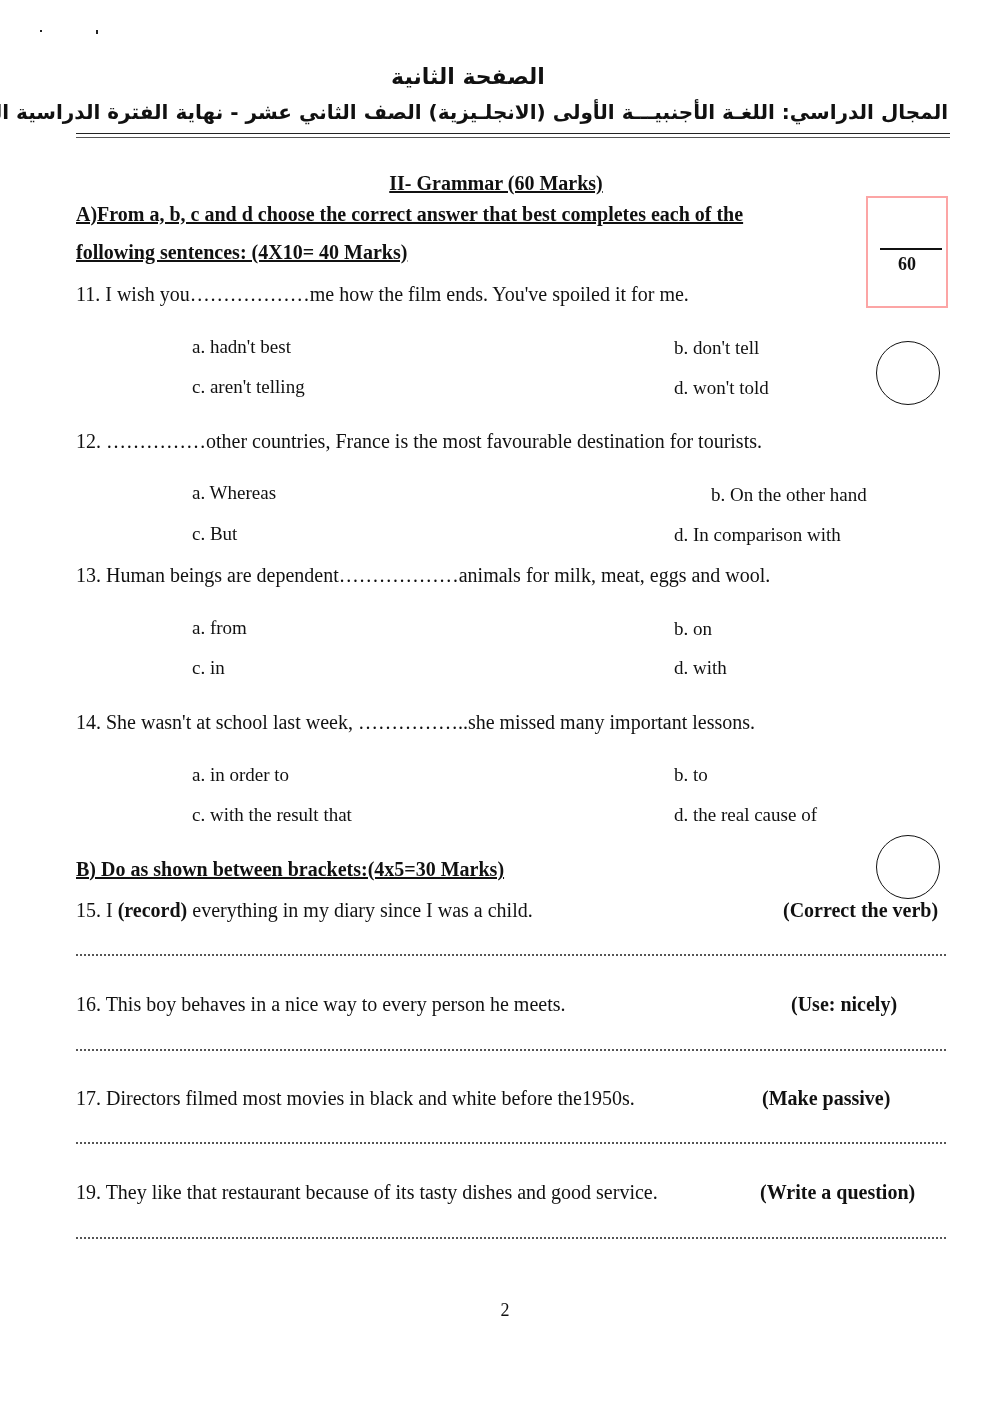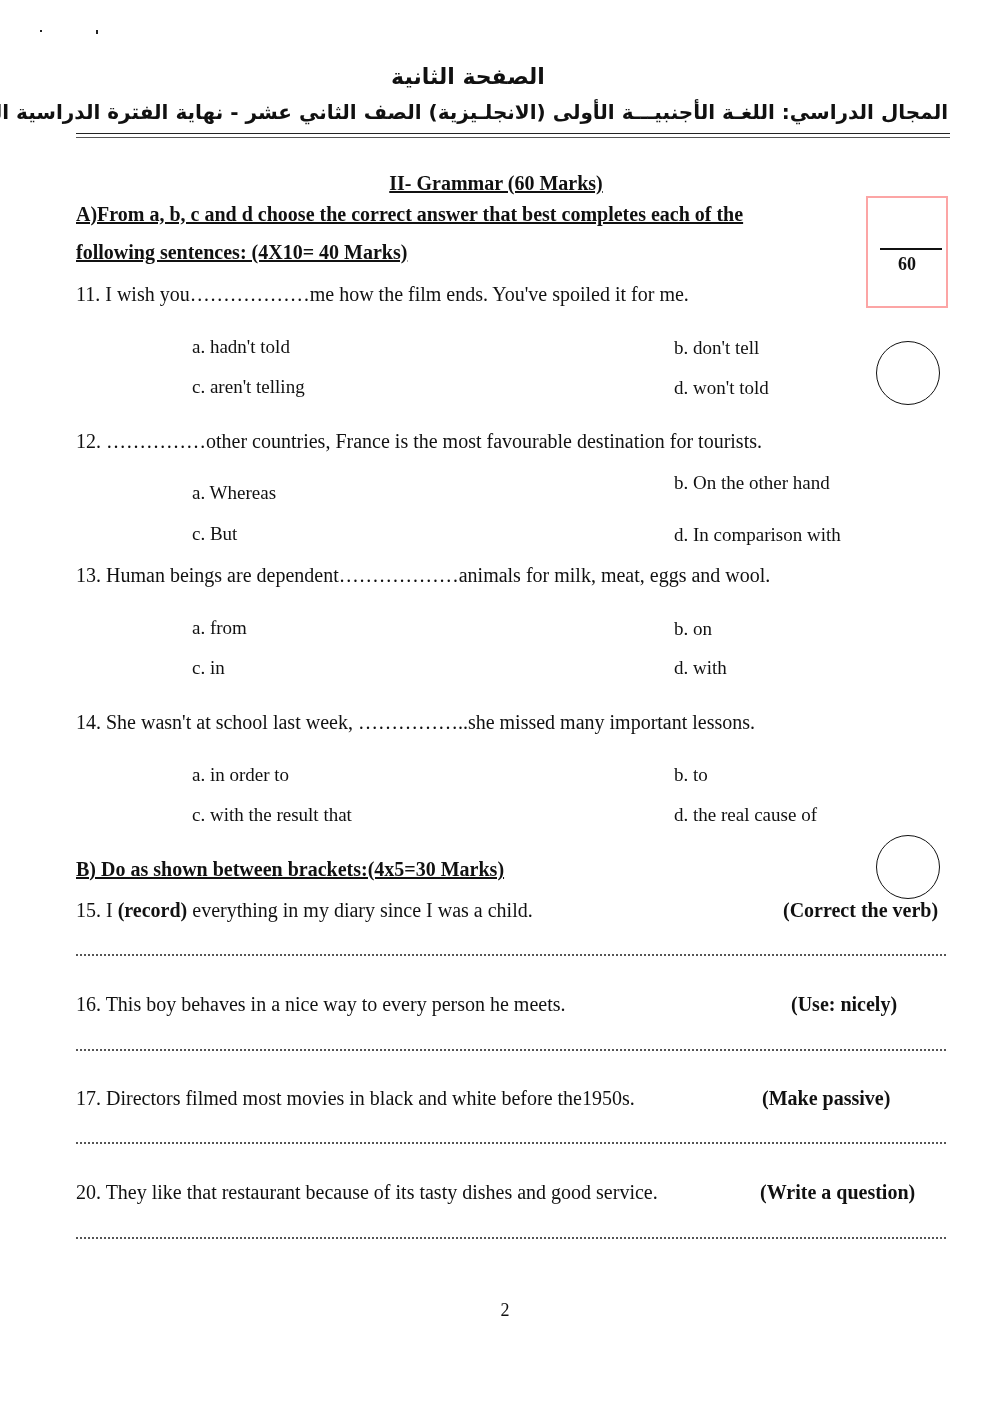--- a/index.html
+++ b/index.html
@@ -43,29 +43,29 @@
 
 <div class="abs score-box">
   <div class="score-line"></div>
   <div class="score-val">60</div>
 </div>
 
 <div class="abs instr" style="top:203px;">A)From a, b, c and d choose the correct answer that best completes each of the</div>
 <div class="abs instr" style="top:241px;">following sentences: (4X10= 40 Marks)</div>
 
 <div class="abs q" style="top:283px;">11. I wish you………………me how the film ends. You've spoiled it for me.</div>
-<div class="abs opt opt-a" style="top:336px;">a. hadn't told</div>
+<div class="abs opt opt-a" style="top:336px;">a. hadn't best</div>
 <div class="abs opt opt-b" style="top:337px;">b. don't tell</div>
 <div class="abs opt opt-a" style="top:376px;">c. aren't telling</div>
 <div class="abs opt opt-b" style="top:377px;">d. won't told</div>
 <div class="abs circle" style="left:876px;top:341px;"></div>
 
 <div class="abs q" style="top:430px;">12. ……………other countries, France is the most favourable destination for tourists.</div>
 <div class="abs opt opt-a" style="top:482px;">a. Whereas</div>
-<div class="abs opt opt-b" style="top:472px;">b. On the other hand</div>
+<div class="abs opt opt-b" style="top:484px;margin-left:37px;">b. On the other hand</div>
 <div class="abs opt opt-a" style="top:523px;">c. But</div>
 <div class="abs opt opt-b" style="top:524px;">d. In comparison with</div>
 
 <div class="abs q" style="top:564px;">13. Human beings are dependent………………animals for milk, meat, eggs and wool.</div>
 <div class="abs opt opt-a" style="top:617px;">a. from</div>
 <div class="abs opt opt-b" style="top:618px;">b. on</div>
 <div class="abs opt opt-a" style="top:657px;">c. in</div>
 <div class="abs opt opt-b" style="top:657px;">d. with</div>
 
 <div class="abs q" style="top:711px;">14. She wasn't at school last week, ……………..she missed many important lessons.</div>
@@ -84,17 +84,17 @@
 <div class="abs dots" style="top:954px;"></div>
 
 <div class="abs q" style="top:993px;">16. This boy behaves in a nice way to every person he meets.</div>
 <div class="abs hint" style="left:791px;top:993px;">(Use: nicely)</div>
 <div class="abs dots" style="top:1049px;"></div>
 
 <div class="abs q" style="top:1087px;">17. Directors filmed most movies in black and white before the1950s.</div>
 <div class="abs hint" style="left:762px;top:1087px;">(Make passive)</div>
 <div class="abs dots" style="top:1142px;"></div>
 
-<div class="abs q" style="top:1181px;">20. They like that restaurant because of its tasty dishes and good service.</div>
+<div class="abs q" style="top:1181px;">19. They like that restaurant because of its tasty dishes and good service.</div>
 <div class="abs hint" style="left:760px;top:1181px;">(Write a question)</div>
 <div class="abs dots" style="top:1237px;"></div>
 
 <div class="abs page-num">2</div>
 
 </body></html>

